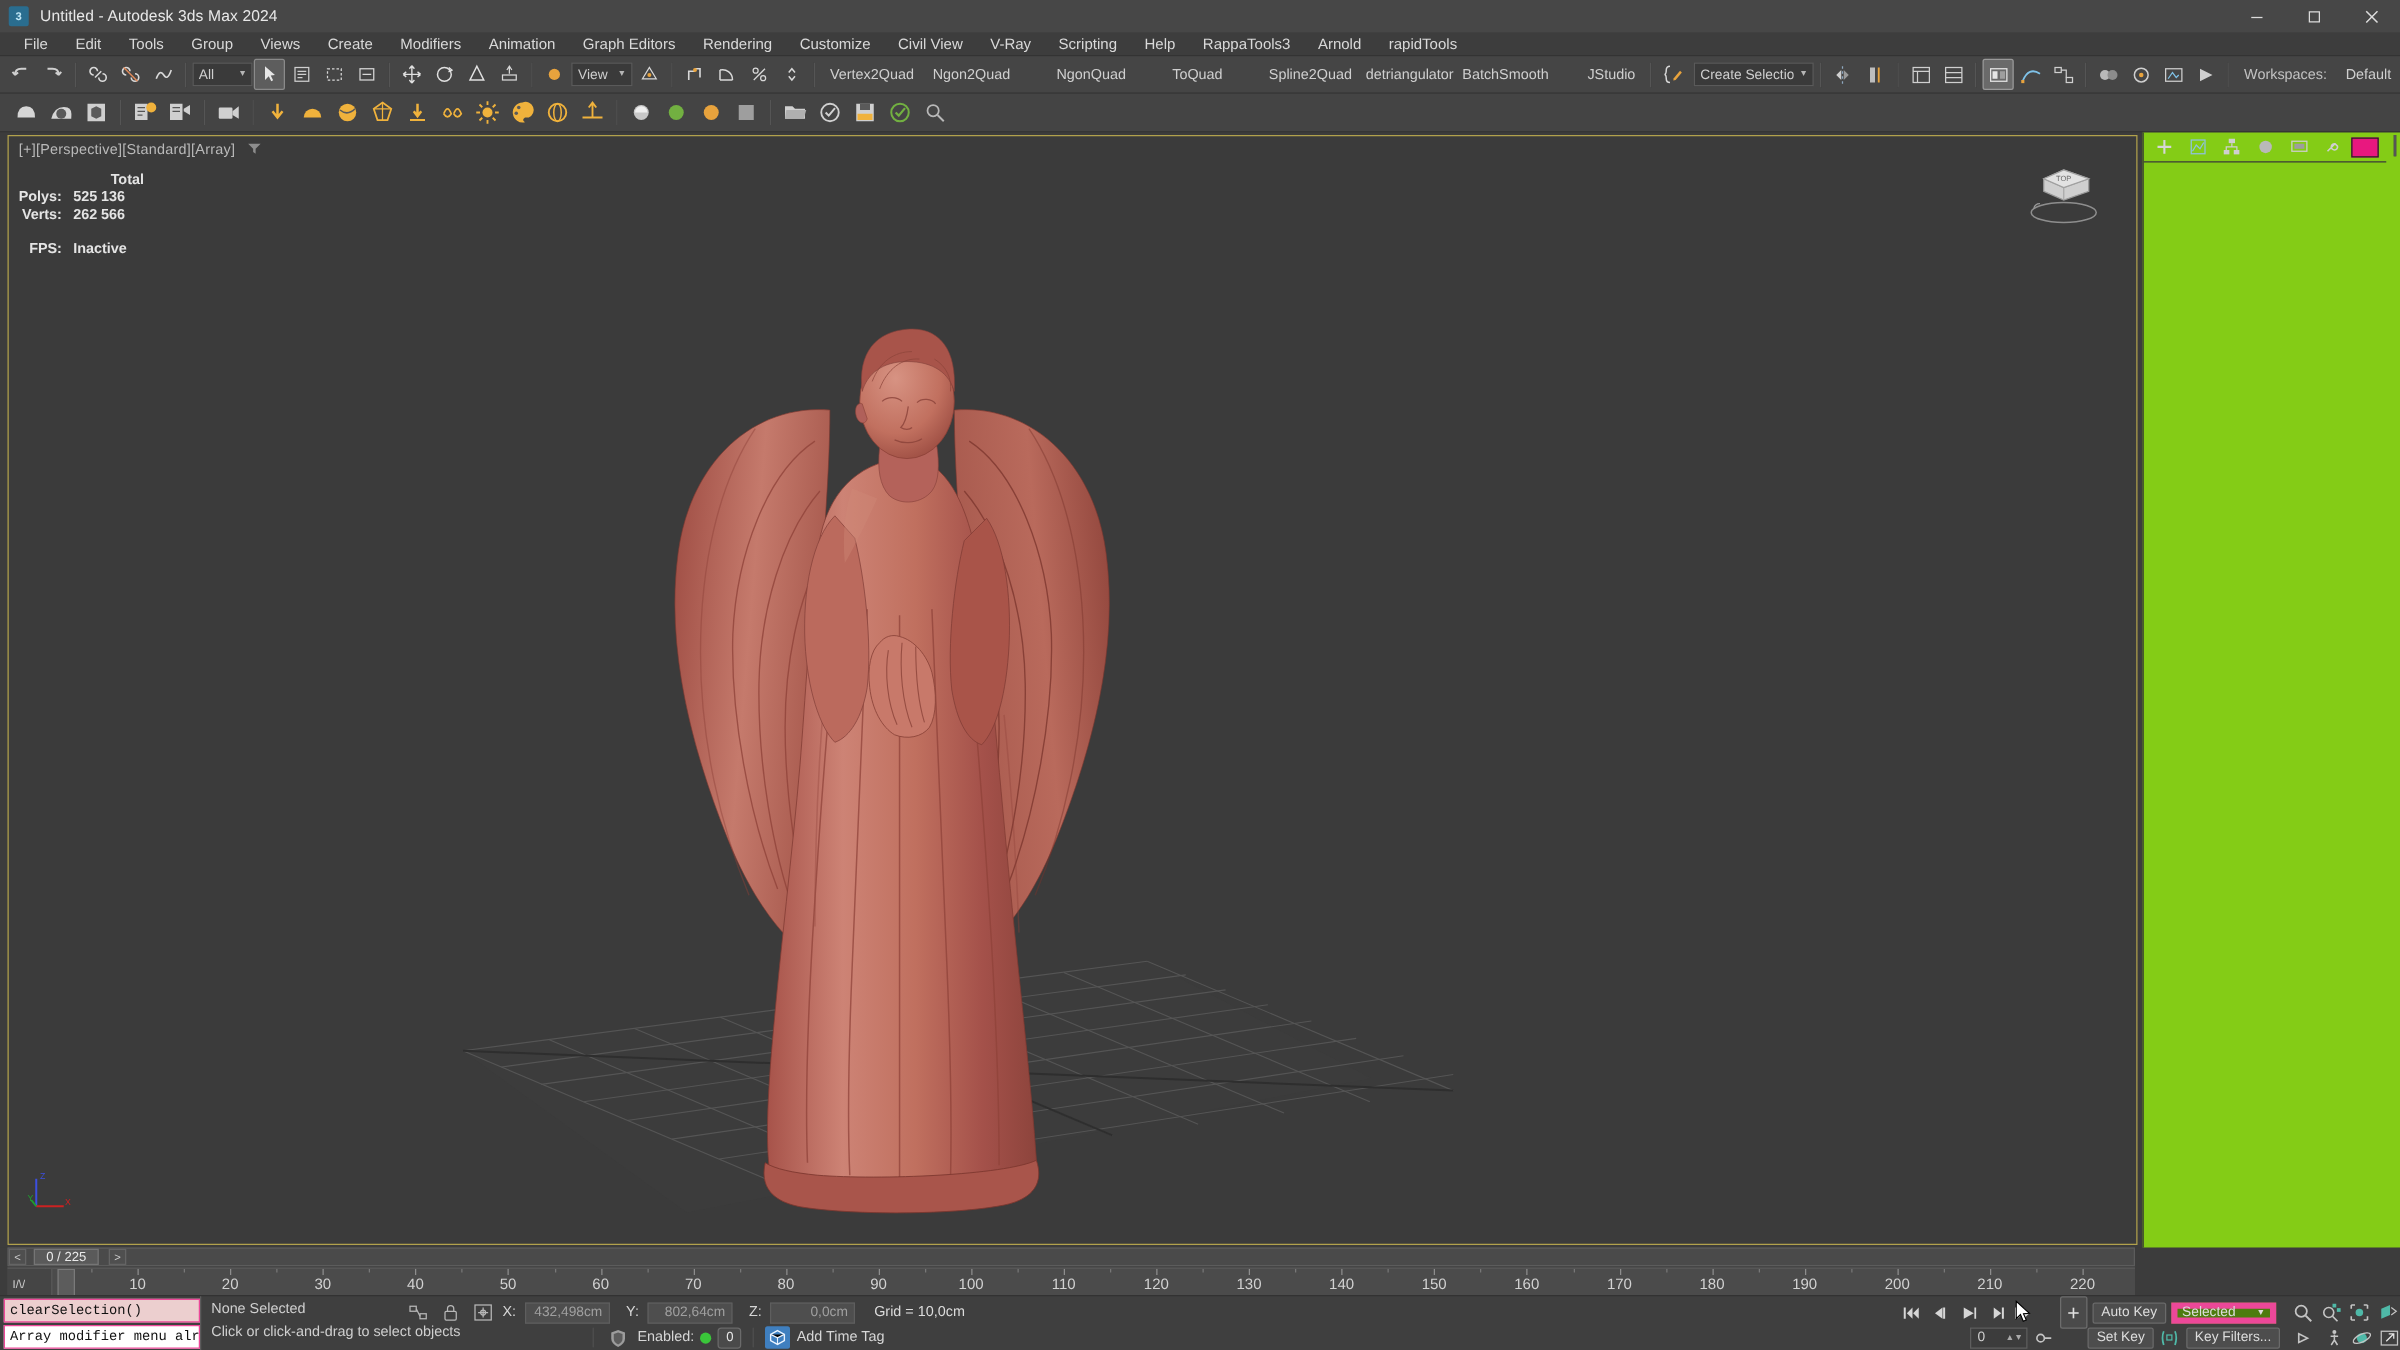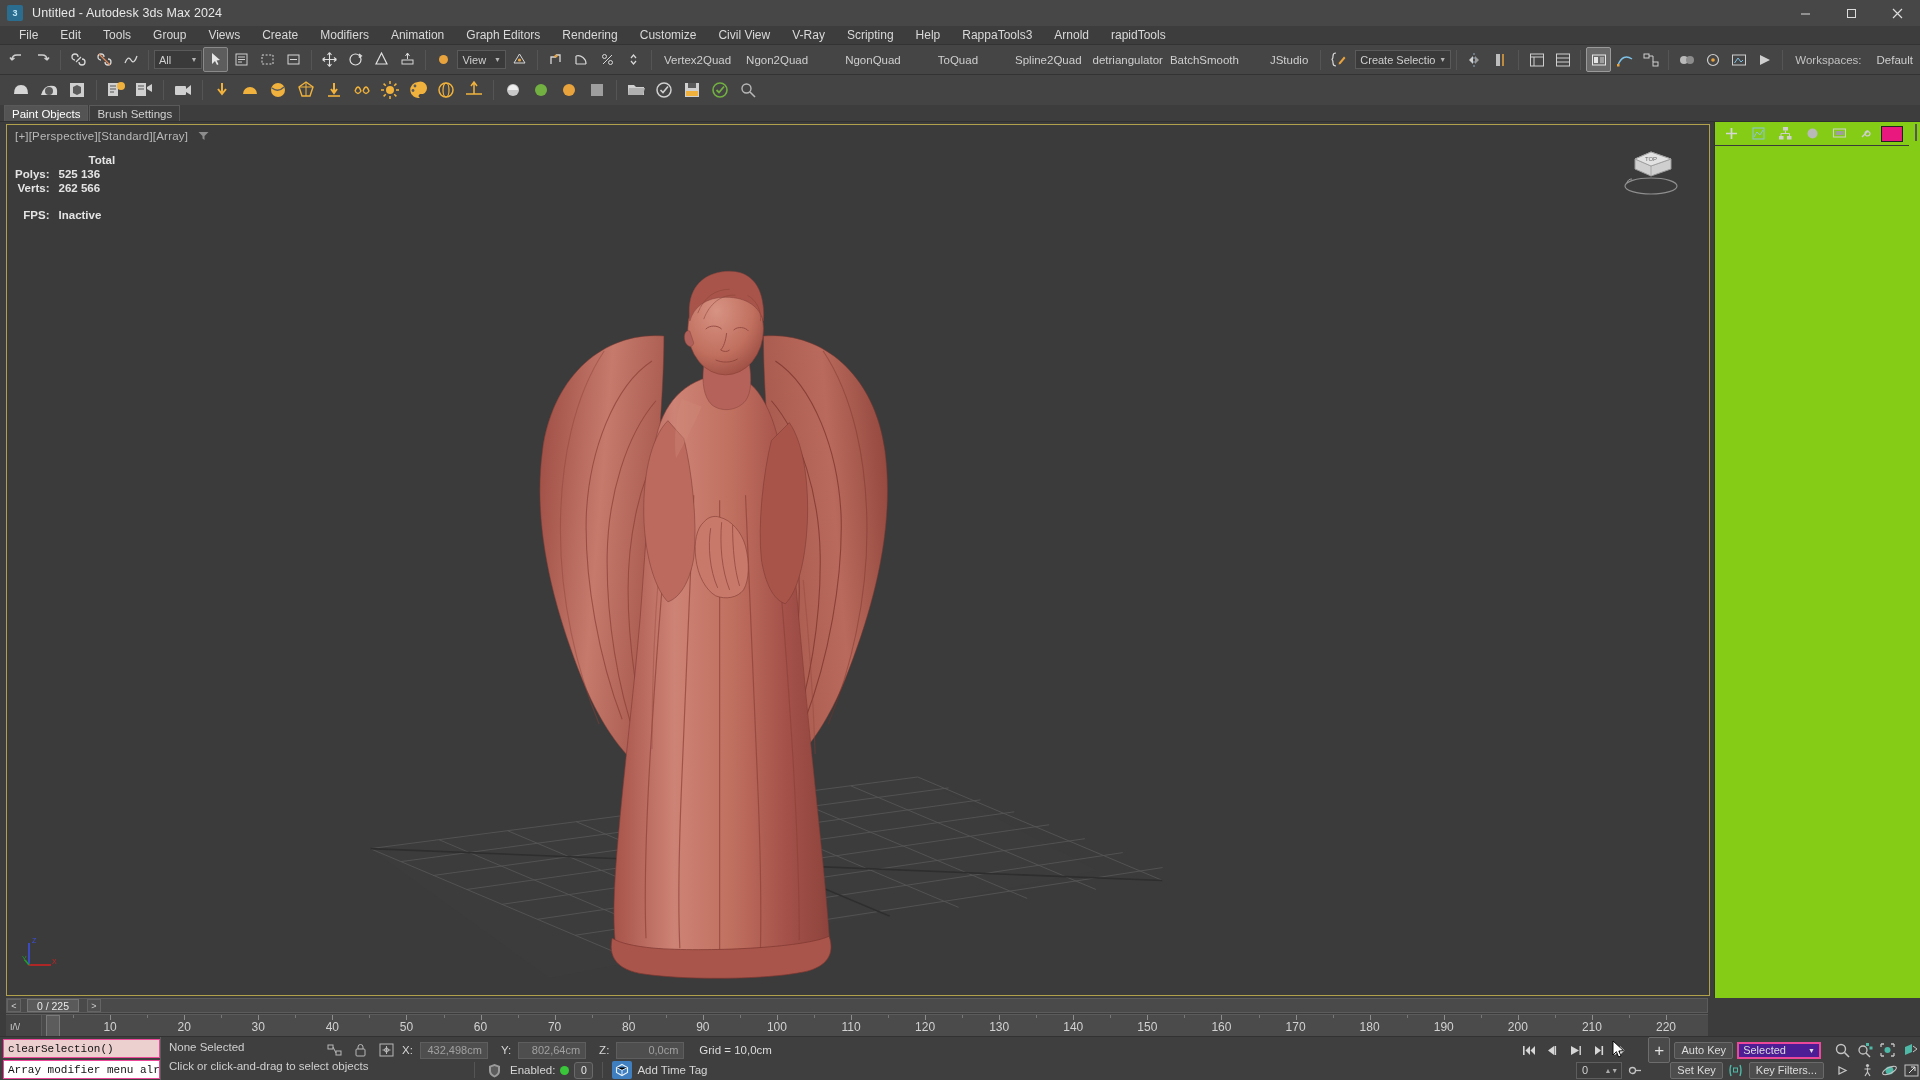--- a/index.html
+++ b/index.html
@@ -172,21 +172,21 @@
   .zerobadge{width:19px;height:17px;border-radius:3px;background:#4a4a4a;border:1px solid #6a6a6a;
     display:flex;align-items:center;justify-content:center;font-size:10.5px;color:#e6e6e6;}
   .blue-sq{width:20px;height:18px;background:#3f7fbf;display:flex;align-items:center;justify-content:center;border-radius:2px;}
   .status-right{width:400px;display:flex;flex-direction:column;padding-top:3px;}
   .sr-row{height:20px;display:flex;align-items:center;gap:4px;}
   .pbtn{
     height:17px;padding:0 6px;background:#4d4d4d;border:1px solid #6a6a6a;border-radius:2px;
     font-size:11px;color:#ddd;display:flex;align-items:center;white-space:nowrap;
   }
   .sel-combo{
-    height:17px;width:96px;background:#4c1d95;border:2px solid #ec4899;display:flex;align-items:center;
+    height:17px;width:96px;background:#4d7c0f;border:5px solid #ec4899;display:flex;align-items:center;
     padding:0 4px;font-size:11px;color:#ddd;
   }
   .sel-combo .arr{margin-left:auto;font-size:7px;}
   .spin{
     height:17px;width:55px;background:#3c3c3c;border:1px solid #5e5e5e;display:flex;
     align-items:center;padding-left:5px;font-size:11px;color:#cfcfcf;
   }
   .navicon{width:22px;height:20px;display:flex;align-items:center;justify-content:center;}
   .anim-plus{
     width:26px;height:26px;background:#4a4a4a;border:1px solid #6d6d6d;border-radius:2px;
@@ -609,24 +609,20 @@
       </div>
       <div class="ricon">
         <svg width="22" height="22" viewBox="0 0 22 22">
             <circle cx="9.5" cy="9.5" r="4.5" fill="none" stroke="#b8b8b8" stroke-width="1.4"></circle>
             <path d="M13,13 L18,18" stroke="#b8b8b8" stroke-width="1.6"></path>
           </svg>
       </div>
     </div>
 
 
-    <div class="subtabs">
-      <div class="stab active">Paint Objects</div>
-      <div class="stab">Brush Settings</div>
-    </div>
   </div>
 
   <div class="viewport-area">
 
     <div class="viewport">
 
       <div class="vp-label">
         <span>[+][Perspective][Standard][Array]</span>
         <span class="fil">
           <svg width="11" height="10" viewBox="0 0 11 10" style="display:inline-block;vertical-align:-1px;">

